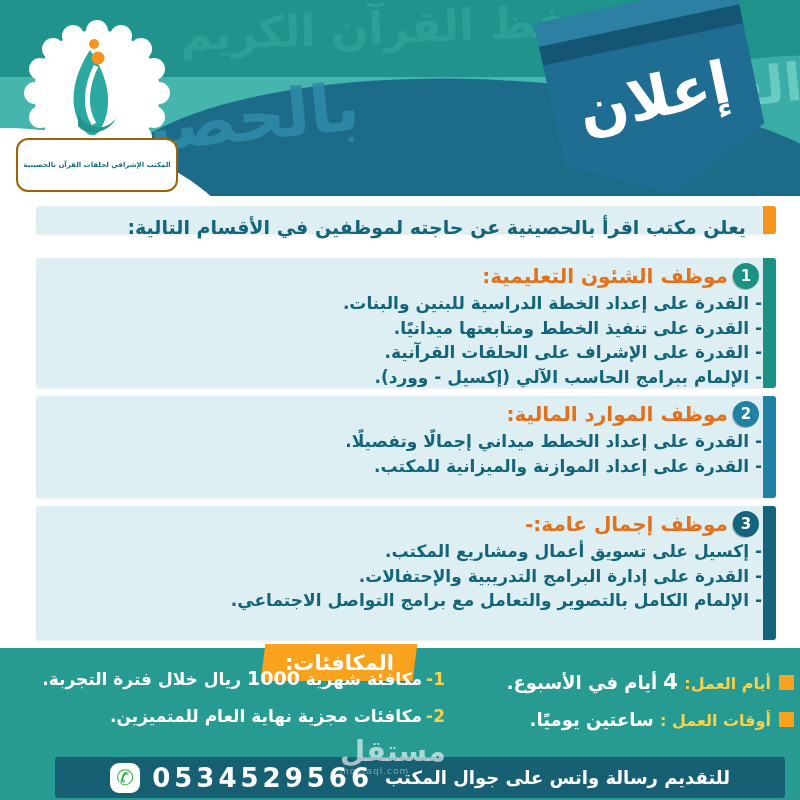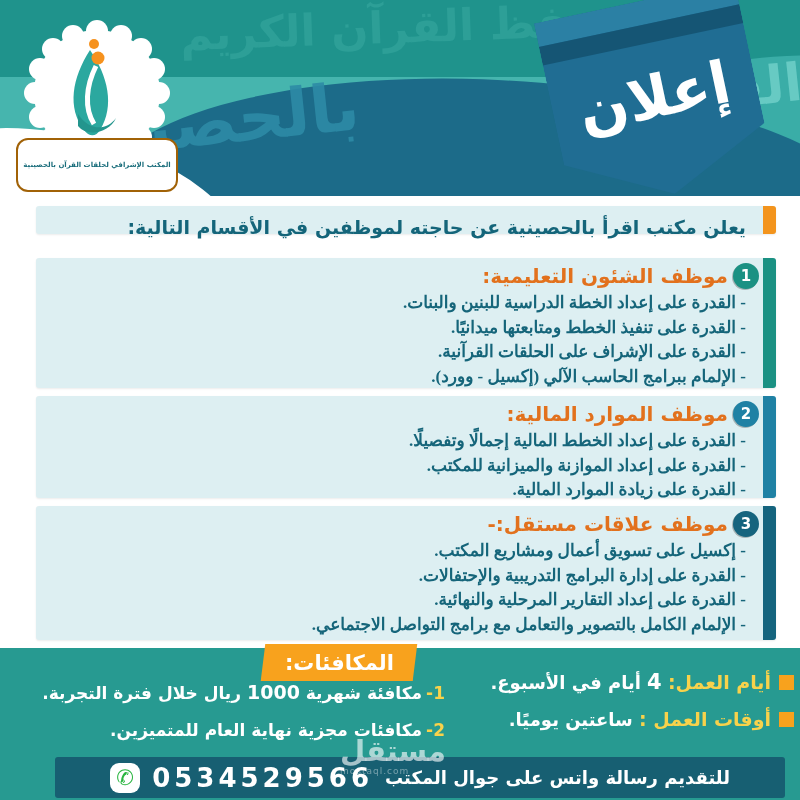--- a/index.html
+++ b/index.html
@@ -50,38 +50,38 @@
            box-shadow:0 1px 2px rgba(0,0,0,.08);}
   .sec-bar{position:absolute;right:0;top:0;width:13px;height:100%;border-radius:0 3px 3px 0;}
   .s1 .sec-bar,.s1 .num-circle{background:#1b9183;}
   .s2 .sec-bar,.s2 .num-circle{background:#1f81a4;}
   .s3 .sec-bar,.s3 .num-circle{background:#15647e;}
   .sec-head{display:flex;align-items:center;gap:5px;padding:5px 17px 0 0;}
   .num-circle{width:26px;height:26px;border-radius:50%;color:#fff;font-size:15px;font-weight:bold;
               display:flex;align-items:center;justify-content:center;flex:0 0 auto;
               box-shadow:-1px 1px 0 rgba(0,0,0,.25);}
   .sec-title{color:#e2711d;font-size:20px;font-weight:bold;}
-  .sec-items{margin:2px 0 0 0;padding:0 30px 0 0;list-style:none;font-family:Liberation Serif, serif;}
+  .sec-items{margin:2px 0 0 0;padding:0 14px 0 0;list-style:none;}
   .sec-items li{color:#15657a;font-size:17px;font-weight:bold;line-height:24.5px;text-align:right;}
   .sec1{top:258px;height:130px;} .sec2{top:396px;height:102px;} .sec3{top:506px;height:134px;}
 
   
   .bottom{position:absolute;left:0;top:648px;width:800px;height:152px;background:#279a91;}
   .rewards-box{position:absolute;right:385px;top:-4px;width:152px;height:37px;background:#f8a21d;
                transform:skewX(-7deg);display:flex;align-items:center;justify-content:center;}
   .rewards-box span{transform:skewX(7deg);color:#fff;font-size:21px;font-weight:bold;}
-  .rewards{position:absolute;right:355px;top:33px;text-align:right;}
+  .rewards{position:absolute;right:355px;top:19px;text-align:right;}
   .reward-row{white-space:nowrap;color:#ffffff;font-size:17px;font-weight:bold;margin-bottom:15px;}
   .reward-num{color:#f8d24b;font-weight:bold;margin-left:4px;}
   .reward-big{font-size:19px;font-weight:800;}
   .work{position:absolute;right:6px;top:22px;text-align:right;}
   .work-row{white-space:nowrap;margin-bottom:13px;color:#ffffff;font-size:18px;font-weight:bold;}
   .sq{display:inline-block;width:15px;height:15px;background:#f8a21d;margin-left:8px;
       vertical-align:-1px;}
-  .work-label{color:#f8d24b;font-size:19px;font-weight:bold;}
+  .work-label{color:#f8d24b;font-size:16px;font-weight:bold;}
   .work-big{font-size:21px;font-weight:800;}
   .apply-bar{position:absolute;left:55px;top:109px;width:730px;height:41px;background:#175f72;
              border-radius:3px;display:flex;align-items:center;justify-content:center;gap:12px;}
   .apply-text{color:#ffffff;font-size:18px;font-weight:bold;white-space:nowrap;}
   .apply-phone{color:#ffffff;font-size:26px;font-weight:bold;letter-spacing:4px;direction:ltr;}
   .wa-icon{width:30px;height:30px;background:#ffffff;border-radius:9px;display:flex;
            align-items:center;justify-content:center;color:#2ab540;font-size:21px;font-weight:bold;}
   .watermark{position:absolute;left:340px;top:88px;width:120px;text-align:left;z-index:5;}
   .watermark-name{color:rgba(255,255,255,.62);font-size:29px;font-weight:bold;line-height:30px;}
   .watermark-site{color:rgba(255,255,255,.4);font-size:9px;letter-spacing:1px;direction:ltr;}
@@ -159,36 +159,34 @@
     </ul>
   </div>
 
   <div class="section s2 sec2">
     <div class="sec-bar"></div>
     <div class="sec-head">
       <div class="num-circle">2</div>
       <div class="sec-title">موظف الموارد المالية:</div>
     </div>
     <ul class="sec-items">
-      <li>- القدرة على إعداد الخطط المالية إجمالًا وتفصيلًا.</li>
+      <li>- القدرة على إعداد الخطط ميداني إجمالًا وتفصيلًا.</li>
       <li>- القدرة على إعداد الموازنة والميزانية للمكتب.</li>
-      <li>- القدرة على زيادة الموارد المالية.</li>
     </ul>
   </div>
 
   <div class="section s3 sec3">
     <div class="sec-bar"></div>
     <div class="sec-head">
       <div class="num-circle">3</div>
-      <div class="sec-title">موظف علاقات مستقل:-</div>
+      <div class="sec-title">موظف إجمال عامة:-</div>
     </div>
     <ul class="sec-items">
       <li>- إكسيل على تسويق أعمال ومشاريع المكتب.</li>
       <li>- القدرة على إدارة البرامج التدريبية والإحتفالات.</li>
-      <li>- القدرة على إعداد التقارير المرحلية والنهائية.</li>
       <li>- الإلمام الكامل بالتصوير والتعامل مع برامج التواصل الاجتماعي.</li>
     </ul>
   </div>
 
   <div class="bottom">
 
     <div class="rewards-box">
       <span>المكافئات:</span>
     </div>
 

